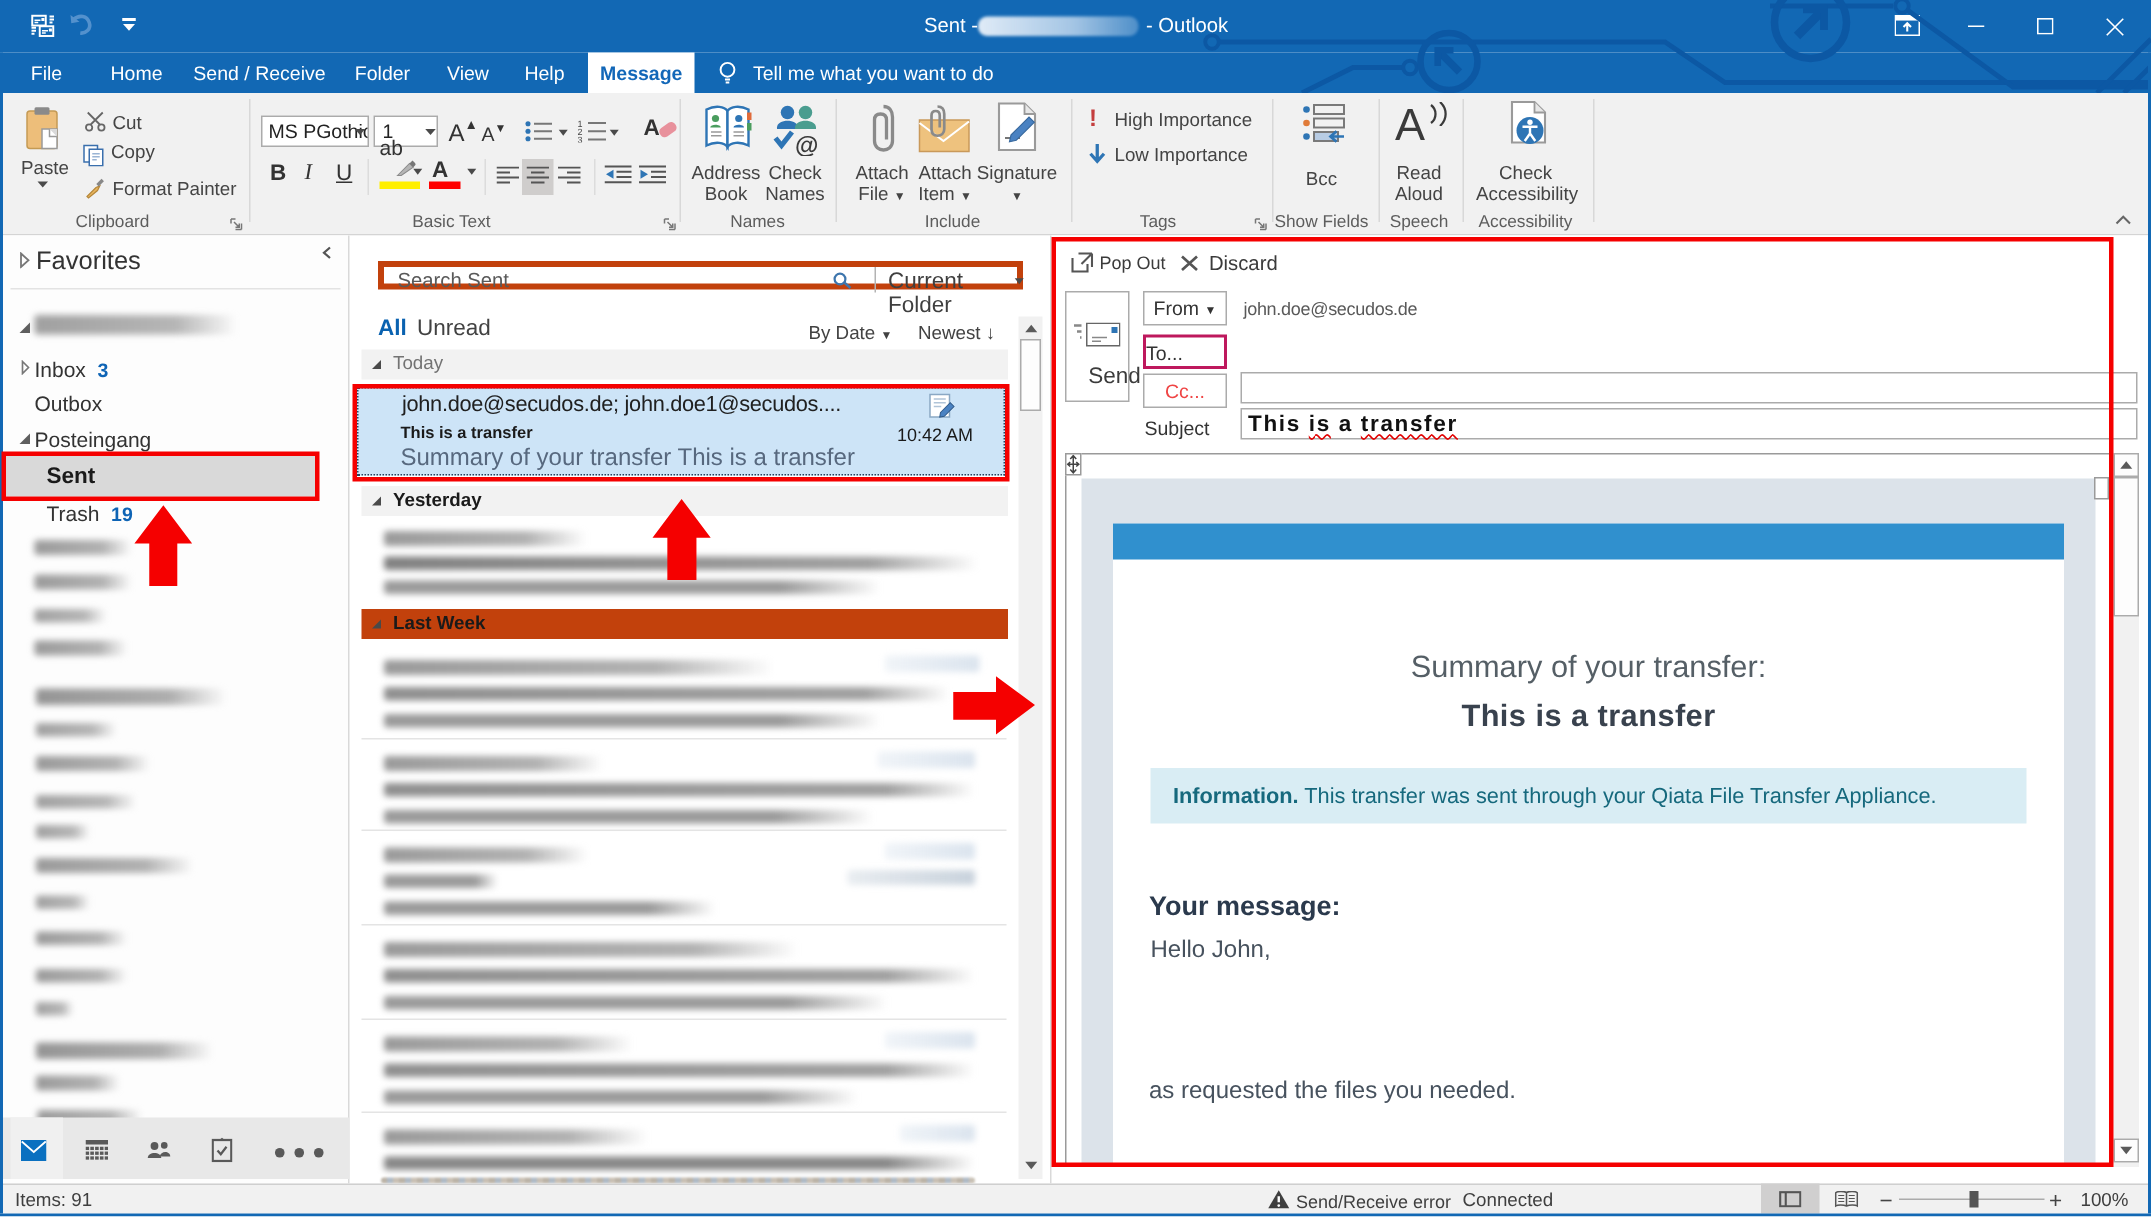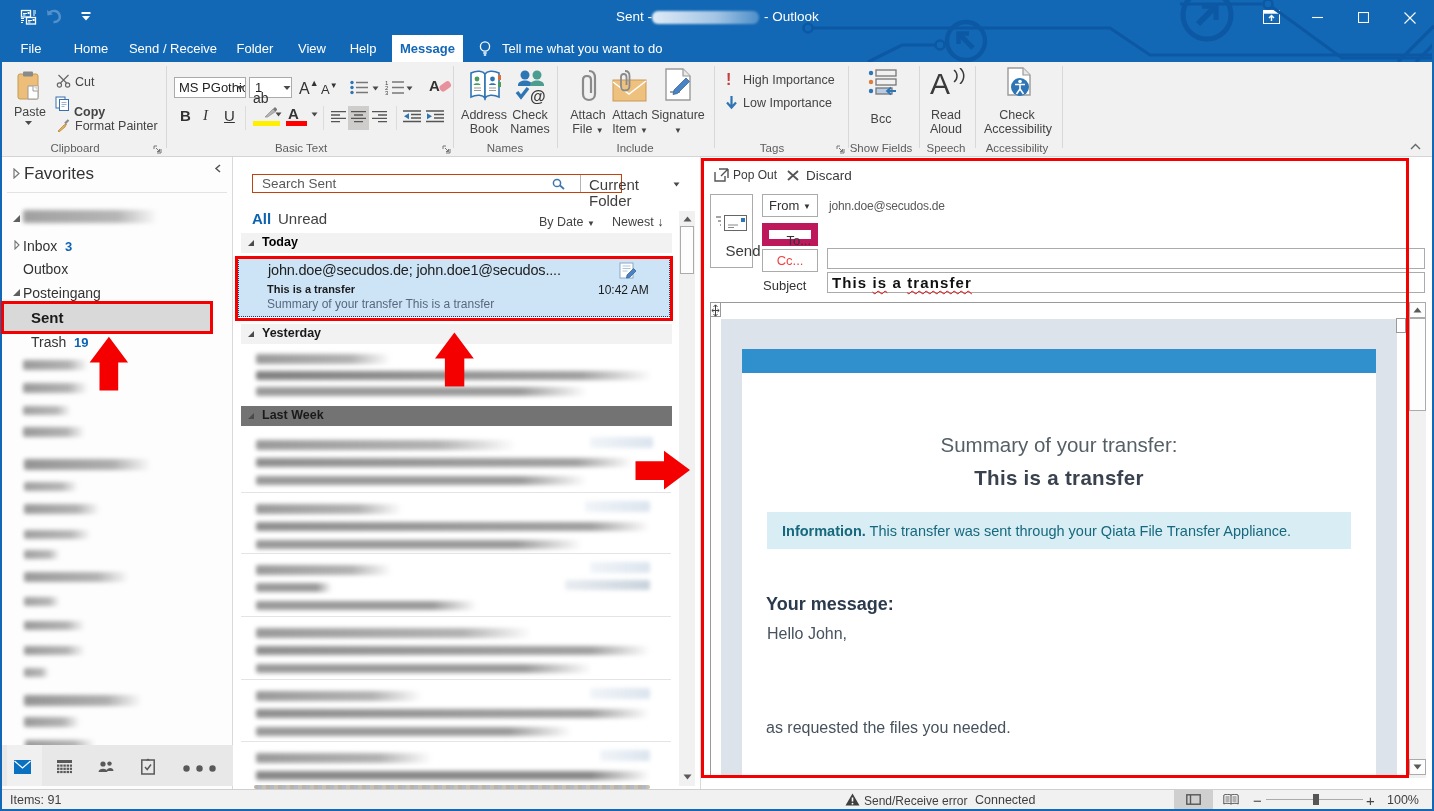--- a/index.html
+++ b/index.html
@@ -139,21 +139,21 @@
       <circle cx="3.4" cy="11" r="2.1"></circle>
           <circle cx="11.6" cy="11" r="2.1"></circle>
     </g>
   </svg>
   <div class="rbtxt" style="left:75px; top:75px;">Cut</div>
   <svg class="abs" style="left:55px; top:96px;" width="15" height="15" viewBox="0 0 15 15">
     <rect x="1" y="1" width="9" height="11" fill="#fff" stroke="#3a6fad"></rect>
     <rect x="4.5" y="3.5" width="9" height="11" fill="#fff" stroke="#3a6fad"></rect>
     <path d="M6.5 6.5 h5 M6.5 8.5 h5 M6.5 10.5 h3" stroke="#9ab4d4" stroke-width="1"></path>
   </svg>
-  <div class="rbtxt" style="left:74px; top:105px;font-weight:bold;">Copy</div>
+  <div class="rbtxt" style="left:74px; top:94px;">Copy</div>
   <svg class="abs" style="left:56px; top:118px;" width="15" height="15" viewBox="0 0 15 15">
     <path d="M2 13 L 8 7 l2.5 -1 l-1.5 3 l-6 5 z" fill="#e8b35c" stroke="#b5873a" stroke-width="0.8"></path>
     <path d="M9 5.5 L 12.5 2" stroke="#888" stroke-width="2.2"></path>
   </svg>
   <div class="rbtxt" style="left:75px; top:119px;">Format Painter</div>
   <div class="rlabel" style="left:25px; width:100px;">Clipboard</div>
   <svg class="abs" style="left:153px; top:145px;" width="9" height="9" viewBox="0 0 9 9">
         <path d="M1 1 h3 M1 1 v3 M8 8 h-4 M8 8 v-4 M3 3 l3.5 3.5 M6.5 4 v2.5 h-2.5" stroke="#777" stroke-width="1" fill="none"></path>
       </svg>
   <div class="rsep" style="left:166px;"></div>
@@ -412,21 +412,21 @@
     <rect x="0.8" y="2" width="12.4" height="14" fill="none" stroke="#595959" stroke-width="1.5"></rect>
     <path d="M4.5 2.5 L 7 0.5 L 9.5 2.5" fill="#595959"></path>
     <path d="M4 9 l2.2 2.5 L 10 6.5" fill="none" stroke="#595959" stroke-width="1.5"></path>
   </svg>
   <svg class="abs" style="left:183px; top:608px;" width="34" height="7" viewBox="0 0 34 7">
       <circle cx="3.5" cy="3.5" r="3.2" fill="#595959"></circle>
       <circle cx="16.5" cy="3.5" r="3.2" fill="#595959"></circle>
       <circle cx="29.5" cy="3.5" r="3.2" fill="#595959"></circle>
     </svg>
 
-  <div class="abs" style="left:252px; top:17px; width:370px; height:19px; border:1px solid #c2410c; background:#fff;">
+  <div class="abs" style="left:252px; top:17px; width:430px; height:19px; border:4px solid #c2410c; background:#fff;">
     <div class="abs" style="left:9px; top:1px; font-size:13.5px; color:#595959; line-height:16px;">Search Sent</div>
     <svg class="abs" style="left:299px; top:3px;" width="13" height="12" viewBox="0 0 13 12">
         <circle cx="5" cy="5" r="3.6" fill="none" stroke="#3e76ad" stroke-width="1.5"></circle>
         <path d="M8 7.5 L 12 11" stroke="#3e76ad" stroke-width="1.7"></path>
       </svg>
     <div class="abs" style="left:327px; top:0; width:1px; height:17px; background:#b3b3b3;"></div>
     <div class="abs" style="left:336px; top:1.5px; font-size:15px; color:#3f3f3f; line-height:16px;">Current Folder</div>
     <svg class="abs" style="left:420px; top:7px;" width="7" height="5" viewBox="0 0 7 5">
         <path d="M0.5 0.5 h6 l-3 4 z" fill="#4a4a4a"></path>
       </svg>
@@ -442,45 +442,45 @@
     </svg>
   <div class="abs" style="left:680px; top:69px; width:14px; height:48px; background:#fdfdfd; border:1px solid #ababab;"></div>
   <svg class="abs" style="left:683px; top:617px;" width="9" height="6" viewBox="0 0 9 6">
       <path d="M4.5 5.5 L 8.5 0.5 H 0.5 Z" fill="#5a5a5a"></path>
     </svg>
 
   <div class="abs" style="left:241px; top:76px; width:431px; height:20px; background:#f2f2f2;">
     <svg class="abs" style="left:6px; top:6px;" width="8" height="8" viewBox="0 0 8 8">
         <path d="M7 1 V 7 H 1 Z" fill="#4a4a4a"></path>
       </svg>
-    <div class="abs" style="left:21px; top:2px; font-size:12.5px; font-weight:bold; color:#000000;">Today</div>
+    <div class="abs" style="left:21px; top:2px; font-size:12.5px; font-weight:normal; color:#737373;">Today</div>
   </div>
   <div class="abs" style="left:238px; top:101px; width:432px; height:59px; background:#cde4f7; border:1px dotted #26425f;">
     <div class="abs" style="left:29px; top:3px; font-size:14.5px; letter-spacing:-0.2px; color:#202020;">john.doe@secudos.de; john.doe1@secudos....</div>
     <div class="abs" style="left:28px; top:23.5px; font-size:11px; font-weight:bold; color:#1a1a1a;">This is a transfer</div>
-    <div class="abs" style="left:28px; top:38px; font-size:12px; color:#57687e;">Summary of your transfer This is a transfer</div>
+    <div class="abs" style="left:28px; top:38px; font-size:16px; color:#57687e;">Summary of your transfer This is a transfer</div>
     <div class="abs" style="left:359px; top:23.5px; font-size:12px; color:#1a1a1a;">10:42 AM</div>
     <svg class="abs" style="left:380px; top:3px;" width="18" height="18" viewBox="0 0 18 18">
       <rect x="1" y="1" width="13" height="15" fill="#fff" stroke="#8aa8c4"></rect>
       <path d="M3.5 4 h8 M3.5 6.5 h8 M3.5 9 h5" stroke="#b0c4d8" stroke-width="1"></path>
       <path d="M8 13 L 14.5 6.5 l2.5 2.5 L 10.5 15.5 l-3 0.5 z" fill="#4a82c2" stroke="#2f5a8a" stroke-width="0.7"></path>
     </svg>
   </div>
 
   <div class="abs" style="left:241px; top:167px; width:431px; height:20px; background:#f2f2f2;">
     <svg class="abs" style="left:6px; top:6px;" width="8" height="8" viewBox="0 0 8 8">
         <path d="M7 1 V 7 H 1 Z" fill="#4a4a4a"></path>
       </svg>
     <div class="abs" style="left:21px; top:2px; font-size:12.5px; font-weight:bold; color:#1a1a1a;">Yesterday</div>
   </div>
   <div class="blur" style="left:256px; top:197px; width:135px; height:10px; background:linear-gradient(90deg,#9a9a9a,#b2b2b2 70%,rgba(160,160,160,0));"></div>
   <div class="blur" style="left:256px; top:214px; width:396px; height:9px; background:linear-gradient(90deg,#808080,#a0a0a0 82%,rgba(140,140,140,0));"></div>
   <div class="blur" style="left:256px; top:230px; width:331px; height:9px; background:linear-gradient(90deg,#9a9a9a,#9a9a9a 80%,rgba(150,150,150,0));"></div>
 
-  <div class="abs" style="left:241px; top:249px; width:431px; height:20px; background:#737373;">
+  <div class="abs" style="left:241px; top:249px; width:431px; height:20px; background:#c2410c;">
     <svg class="abs" style="left:6px; top:6px;" width="8" height="8" viewBox="0 0 8 8">
         <path d="M7 1 V 7 H 1 Z" fill="#4a4a4a"></path>
       </svg>
     <div class="abs" style="left:21px; top:2px; font-size:12.5px; font-weight:bold; color:#1a1a1a;">Last Week</div>
   </div>
 
   <div class="blur" style="left:256px; top:283px; width:260px; height:10px; background:linear-gradient(90deg,#9a9a9a,#b2b2b2 70%,rgba(160,160,160,0));"></div>
   <div class="blur" style="left:590px; top:280px; width:63px; height:11px; background:linear-gradient(90deg,rgba(219,228,238,0.4),#dbe4ee);"></div>
   <div class="blur" style="left:256px; top:301px; width:377px; height:9px; background:linear-gradient(90deg,#8f8f8f,#a0a0a0 85%,rgba(140,140,140,0));"></div>
   <div class="blur" style="left:256px; top:319px; width:331px; height:9px; background:linear-gradient(90deg,#9a9a9a,#9a9a9a 80%,rgba(150,150,150,0));"></div>
@@ -525,21 +525,21 @@
   <svg class="abs" style="left:716px; top:58px;" width="31" height="20" viewBox="0 0 31 20">
     <path d="M0 2 h5 M2 6 h3 M4 10 h1" stroke="#888" stroke-width="1.6"></path>
     <rect x="8.5" y="0.5" width="22" height="15" fill="#fff" stroke="#666"></rect>
     <path d="M12 10 h10 M12 12.5 h6" stroke="#888" stroke-width="1"></path>
     <rect x="25" y="3" width="4" height="4" fill="#2e75b5"></rect>
   </svg>
   <div class="abs" style="left:710px; top:85px; width:66px; text-align:center; font-size:15px; color:#3b3b3b;">Send</div>
 
   <div class="abs" style="left:762px; top:37px; width:56px; height:23px; border:1px solid #ababab; background:#fff; text-align:center; font-size:13px; color:#333; line-height:21px;">From <span style="font-size:8px; vertical-align:1px;">▼</span></div>
   <div class="abs" style="left:829px; top:42px; font-size:12px; letter-spacing:-0.2px; color:#595959;">john.doe@secudos.de</div>
-  <div class="abs" style="left:762px; top:66px; width:56px; height:23px; border:7px solid #be185d; background:#fff; text-align:right; font-size:13px; color:#333; line-height:21px;">To...</div>
+  <div class="abs" style="left:762px; top:66px; width:56px; height:23px; border:2px solid #be185d; background:#fff; text-align:left; font-size:13px; color:#333; line-height:21px;">To...</div>
   <div class="abs" style="left:762px; top:92px; width:56px; height:23px; border:1px solid #ababab; background:#fff; text-align:center; font-size:13px; color:#ef4444; line-height:21px;">Cc...</div>
   <div class="abs" style="left:827px; top:91px; width:598px; height:21px; border:1px solid #ababab; background:#fff;"></div>
   <div class="abs" style="left:763px; top:121px; font-size:13px; color:#333;">Subject</div>
   <div class="abs" style="left:827px; top:115px; width:598px; height:21px; border:1px solid #ababab; background:#fff;">
     <div class="abs" style="left:4px; top:1px; font-size:15px; letter-spacing:1.1px; font-weight:bold; color:#111;">This <span class="sq">is</span> a <span class="sq">transfer</span></div>
   </div>
 
   <div class="abs" style="left:710px; top:145px; width:699px; height:476px; background:#fff; border-top:1px solid #9a9a9a; border-left:1px solid #9a9a9a;"></div>
   <div class="abs" style="left:710px; top:145px; width:11px; height:15px; border:1px solid #9a9a9a; background:#fff;">
     <svg width="9" height="13" viewBox="0 0 9 13">

